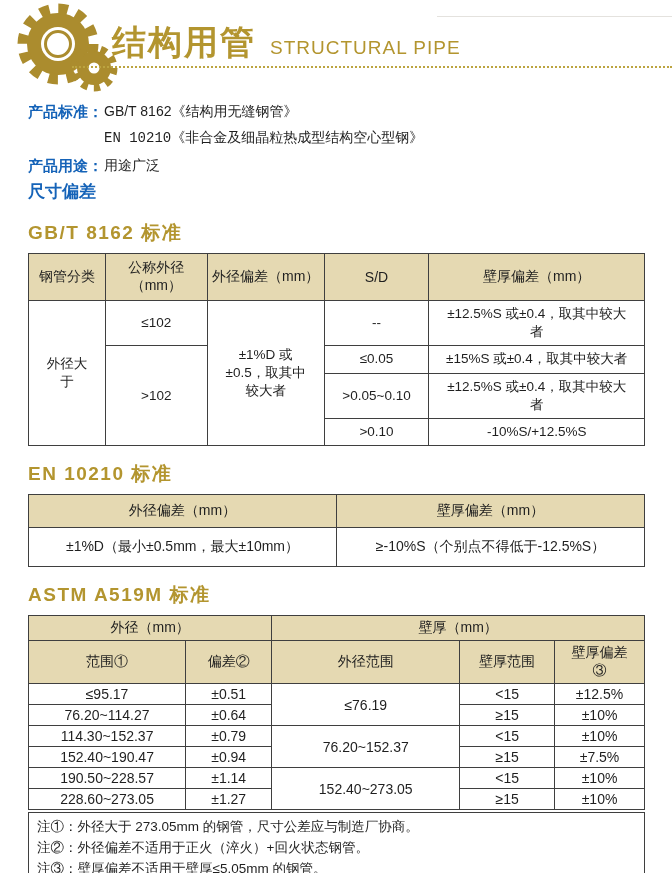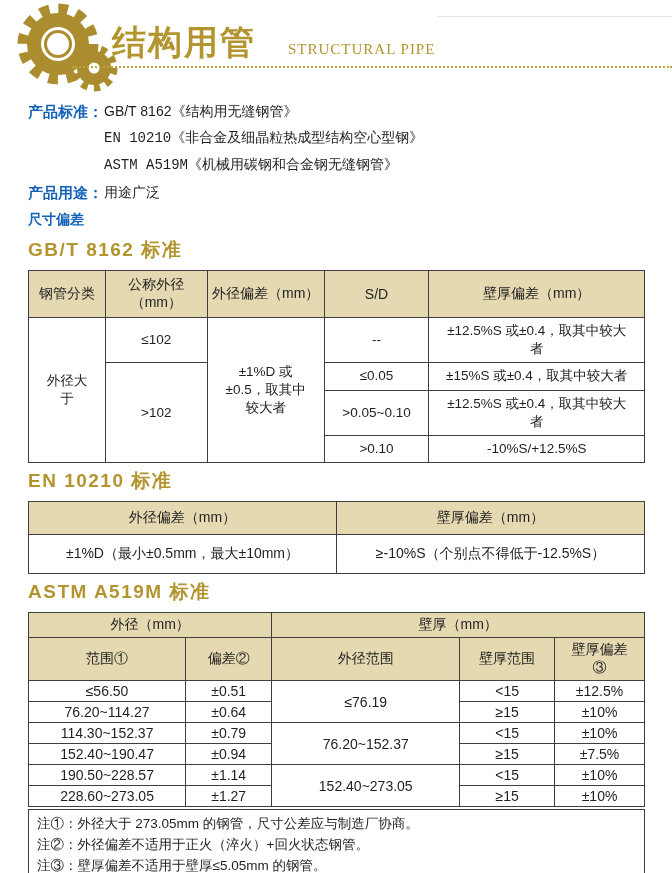--- a/index.html
+++ b/index.html
@@ -10,34 +10,34 @@
     --border:#3f3f3f;
     --ink:#1f1f1f;
   }
   *{margin:0;padding:0;box-sizing:border-box;}
   body{background:#ffffff;font-family:"Liberation Sans",sans-serif;color:var(--ink);}
   .page{position:relative;width:672px;height:873px;background:#fff;overflow:hidden;}
 
   
   .hdr{position:relative;height:80px;}
   .gears{position:absolute;left:6px;top:2px;}
-  .titles{position:absolute;left:112px;top:20px;display:flex;align-items:baseline;gap:32px;white-space:nowrap;}
+  .titles{position:absolute;left:112px;top:20px;display:flex;align-items:baseline;gap:14px;white-space:nowrap;}
   .title-cn{font-size:34px;font-weight:bold;color:var(--gold_text);letter-spacing:2px;}
-  .title-en{font-family:Liberation Serif, serif;font-size:15px;color:var(--gold_text);letter-spacing:1px;}
+  .title-en{font-family:Liberation Sans, sans-serif;font-size:19px;color:var(--gold_text);letter-spacing:1px;}
   .dotted{position:absolute;left:72px;right:0;top:66px;border-top:2px dotted #bca440;}
   .faint-line{position:absolute;right:0;top:16px;width:235px;height:1px;background:#e4e2de;}
 
   
   .content{margin:18px 27px 0 28px;}
   .info-row{display:flex;line-height:27px;font-size:14px;}
   .lbl{color:var(--blue);font-weight:bold;font-size:15px;flex:0 0 76px;}
   .indent{margin-left:76px;font-family:Liberation Mono, monospace;}
-  .blue-head{color:var(--blue);font-weight:bold;font-size:14px;line-height:26px;}
-
-  .std-heading{color:var(--gold_text);font-size:19px;font-weight:600;letter-spacing:1.5px;margin:5px 0 7px 0;}
+  .blue-head{color:var(--blue);font-weight:bold;font-size:17px;line-height:26px;}
+
+  .std-heading{color:var(--gold_text);font-size:19px;font-weight:600;letter-spacing:1.5px;margin:15px 0 7px 0;}
 
   table{width:100%;border-collapse:collapse;table-layout:fixed;}
   th,td{border:1px solid var(--border);text-align:center;vertical-align:middle;}
   th{background:var(--header_bg);font-weight:normal;font-size:14px;padding:5px 2px;}
 
   .gbt td{font-size:13.5px;line-height:1.35;padding:4px 12px;}
   .gbt th{padding:5px 2px;}
 
   .en td{font-size:14px;padding:10px 14px;}
   .en th{padding:7px 2px;}
@@ -73,23 +73,20 @@
   </header>
 
   <main class="content">
 
     <div class="info-row">
       <span class="lbl">产品标准：</span>
       <span>GB/T 8162《结构用无缝钢管》</span>
     </div>
     <div class="info-row">
       <span class="indent">EN 10210《非合金及细晶粒热成型结构空心型钢》</span>
-    </div>
-    <div class="info-row">
-      <span class="indent">ASTM A519M《机械用碳钢和合金钢无缝钢管》</span>
     </div>
 
     <div class="info-row">
       <span class="lbl">产品用途：</span>
       <span>用途广泛</span>
     </div>
 
     <div class="blue-head">尺寸偏差</div>
 
     <h3 class="std-heading">GB/T 8162 标准</h3>
@@ -165,21 +162,21 @@
         <th colspan="3">壁厚（mm）</th>
       </tr>
       <tr>
         <th>范围①</th>
         <th>偏差②</th>
         <th>外径范围</th>
         <th>壁厚范围</th>
         <th>壁厚偏差③</th>
       </tr>
       <tr>
-        <td>≤56.50</td>
+        <td>≤95.17</td>
         <td>±0.51</td>
         <td rowspan="2">≤76.19</td>
         <td>&lt;15</td>
         <td>±12.5%</td>
       </tr>
       <tr>
         <td>76.20~114.27</td>
         <td>±0.64</td>
         <td>≥15</td>
         <td>±10%</td>

